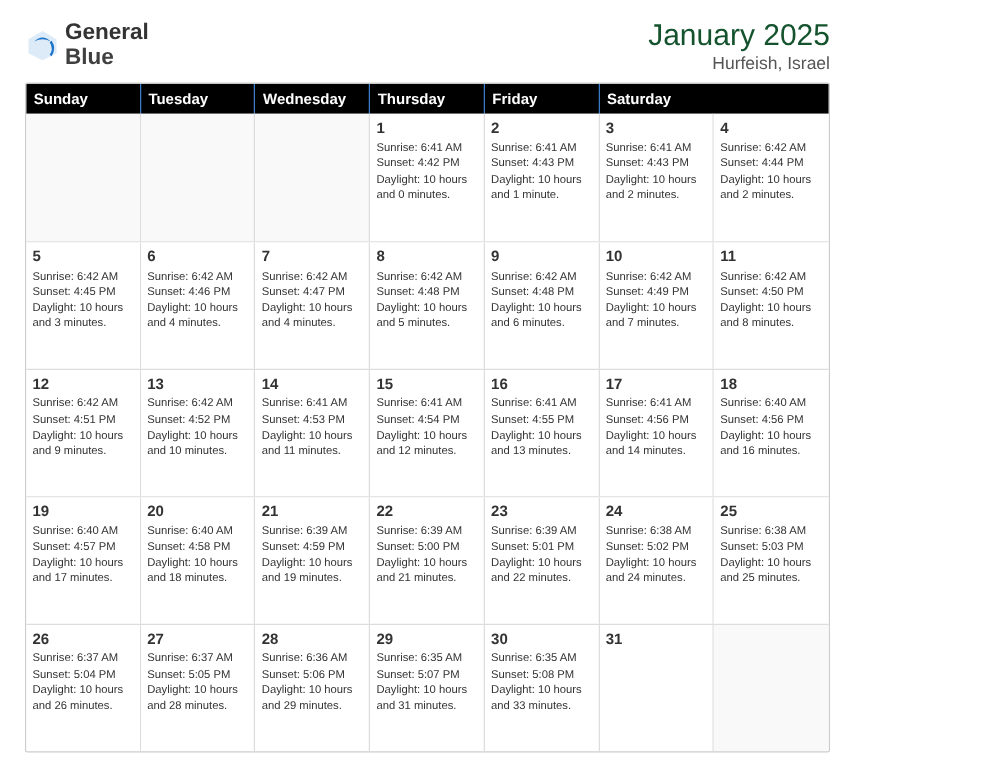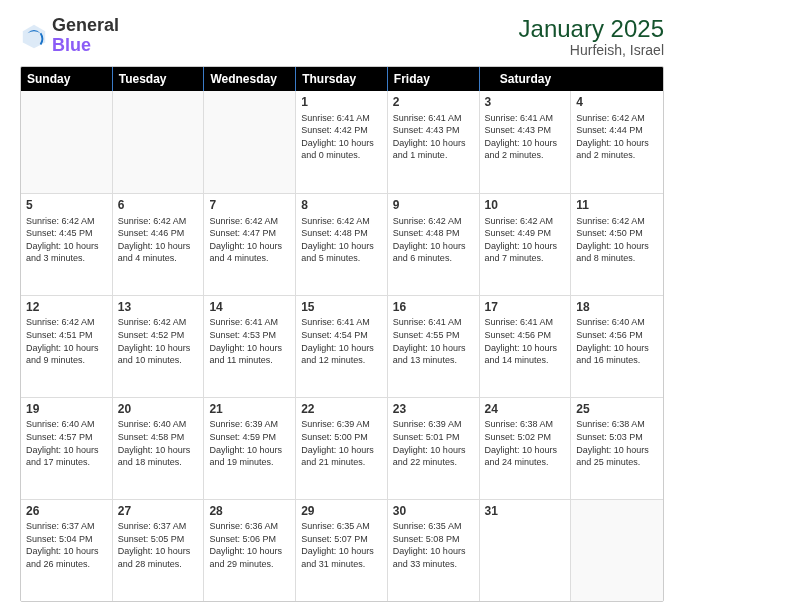--- a/index.html
+++ b/index.html
@@ -27,21 +27,21 @@
       display: flex;
       align-items: center;
       gap: 4px;
     }
     .logo-text {
       font-size: 18px;
       font-weight: bold;
       line-height: 1.1;
     }
     .logo-general { color: #333; }
-    .logo-blue { color: #8b5cf6; }
+    .logo-blue { color: #404040; }
     .logo-icon {
       width: 28px;
       height: 28px;
     }
     .header-right {
       text-align: right;
     }
     .month-title {
       font-size: 24px;
       font-weight: normal;
@@ -66,21 +66,21 @@
       background: #000000;
     }
     .day-header {
       color: #fff;
       font-size: 12px;
       font-weight: bold;
       padding: 5px 6px;
       text-align: left;
       border-right: 1px solid #3a7bc8;
     }
-    .day-header:last-child { border-right: none; text-align: center; }
+    .day-header:last-child { border-right: none; }
     .calendar-body {
       flex: 1;
       display: grid;
       grid-template-rows: repeat(5, 1fr);
     }
     .week-row {
       display: grid;
       grid-template-columns: repeat(7, 1fr);
       border-top: 1px solid #ddd;
     }

